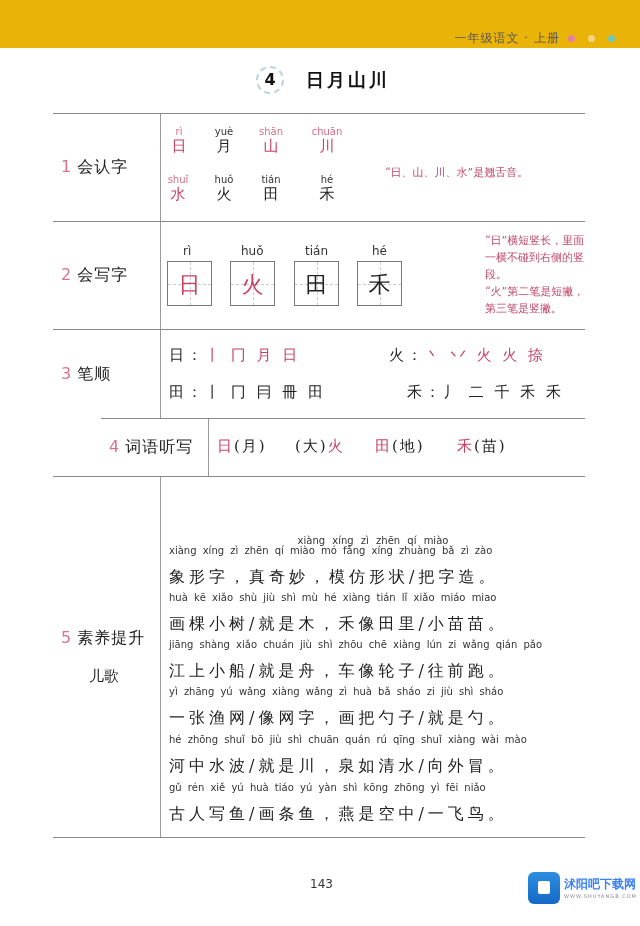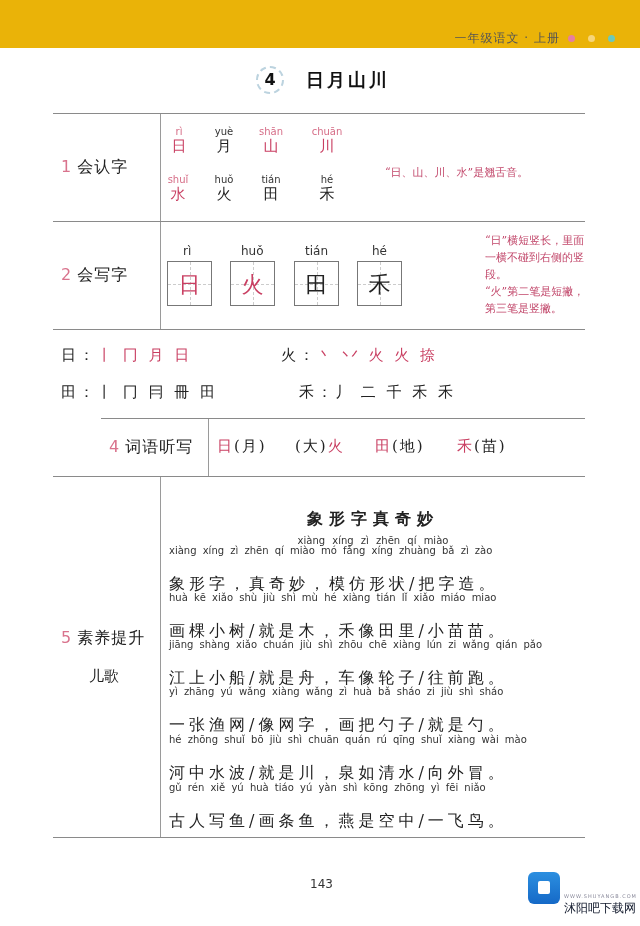--- a/index.html
+++ b/index.html
@@ -36,26 +36,26 @@
   .box::before { content:""; position:absolute; left:50%; top:0; bottom:0; border-left:1px dashed #ccc; }
   .box::after { content:""; position:absolute; top:50%; left:0; right:0; border-top:1px dashed #ccc; }
   .box span { position:absolute; left:0; right:0; top:8px; text-align:center; font-family: "DejaVu Serif", serif; font-size: 22px; z-index:1; }
 
   .stroke-line { position:absolute; font-family: "DejaVu Serif", serif; font-size: 15px; letter-spacing: 3px; }
 
   .poem-title-py { position:absolute; left:0; right:0; top: 18px; text-align:center; font-size: 10px; color:#333; word-spacing: 4px; margin-top: 40px; }
   .poem-title { position:absolute; left:0; right:0; top: 32px; text-align:center; font-size: 16px; font-weight:bold; letter-spacing: 6px; }
   .pline { position:absolute; left: 8px; width: 412px; }
   .pline .p { font-size: 10px; color:#333; white-space: nowrap; word-spacing: 3px; }
-  .pline .c { font-family: "DejaVu Serif", serif; font-size: 16px; letter-spacing: 4px; white-space: nowrap; margin-top: 18px; }
+  .pline .c { font-family: "DejaVu Serif", serif; font-size: 16px; letter-spacing: 4px; white-space: nowrap; margin-top: 11px; }
 
   .page-num { position:absolute; left: 310px; top: 877px; font-size: 12px; color:#333; }
   .wm { position:absolute; left: 528px; top: 872px; width: 32px; height: 32px; border-radius: 6px; background: linear-gradient(#2c8fe0,#1569c7); }
   .wm::after { content:""; position:absolute; left:10px; top:9px; width:12px; height:13px; background:#fff; border-radius:2px; }
-  .wm-text { position:absolute; left: 564px; top: 900px; font-size: 12px; font-weight:normal; color:#0f172a; }
+  .wm-text { position:absolute; left: 564px; top: 876px; font-size: 12px; font-weight:bold; color:#3b82f6; }
   .wm-sub { position:absolute; left: 564px; top: 893px; font-size: 5px; color:#889; letter-spacing: 1px; }
 </style>
 </head>
 <body>
 
 <div class="topband">
   <span class="book">一年级语文 · 上册</span>
   <span class="dot" style="left:568px;background:#e57fa0;"></span>
   <span class="dot" style="left:588px;background:#f6d57a;"></span>
   <span class="dot" style="left:608px;background:#6cc9bb;"></span>
@@ -136,20 +136,23 @@
       <div class="note" style="left:284px;top:10px;margin-left:40px;">
         <div>“日”横短竖长，里面</div>
         <div>一横不碰到右侧的竖段。</div>
         <div>“火”第二笔是短撇，</div>
         <div>第三笔是竖撇。</div>
       </div>
     </div>
   </div>
 
   <div class="row" style="height:89px;">
+    <div class="lbl">
+      <div class="t"><span class="n">3</span><span>笔顺</span></div>
+    </div>
     <div class="cnt">
       <div class="stroke-line" style="left:8px;top:16px;"><span>日：</span><span class="red">丨 冂 月 日</span></div>
       <div class="stroke-line" style="left:228px;top:16px;"><span>火：</span><span class="red">丶 丷 火 火 捺</span></div>
       <div class="stroke-line" style="left:8px;top:53px;"><span>田：</span><span>丨 冂 冃 冊 田</span></div>
       <div class="stroke-line" style="left:228px;top:53px;margin-left:18px;"><span>禾：</span><span>丿 二 千 禾 禾</span></div>
     </div>
   </div>
 
   <div class="row" style="height:58px;margin-left:48px;">
     <div class="lbl">
@@ -163,21 +166,20 @@
     </div>
   </div>
 
   <div class="row" style="height:362px;">
     <div class="lbl">
       <div class="t"><span class="n">5</span><span>素养提升</span></div>
       <div class="sub">儿歌</div>
     </div>
     <div class="cnt">
       <div class="poem-title-py">xiàng xíng zì zhēn qí miào</div>
-      <div class="poem-title">象形字真奇妙</div>
 
       <div class="pline" style="top:68px;">
           <div class="p">xiàng xíng zì    zhēn qí miào    mó fǎng xíng zhuàng    bǎ zì zào</div>
           <div class="c">象形字，真奇妙，模仿形状/把字造。</div>
         </div>
       <div class="pline" style="top:115px;">
           <div class="p">huà kē xiǎo shù    jiù shì mù    hé xiàng tián lǐ    xiǎo miáo miao</div>
           <div class="c">画棵小树/就是木，禾像田里/小苗苗。</div>
         </div>
       <div class="pline" style="top:162px;">

